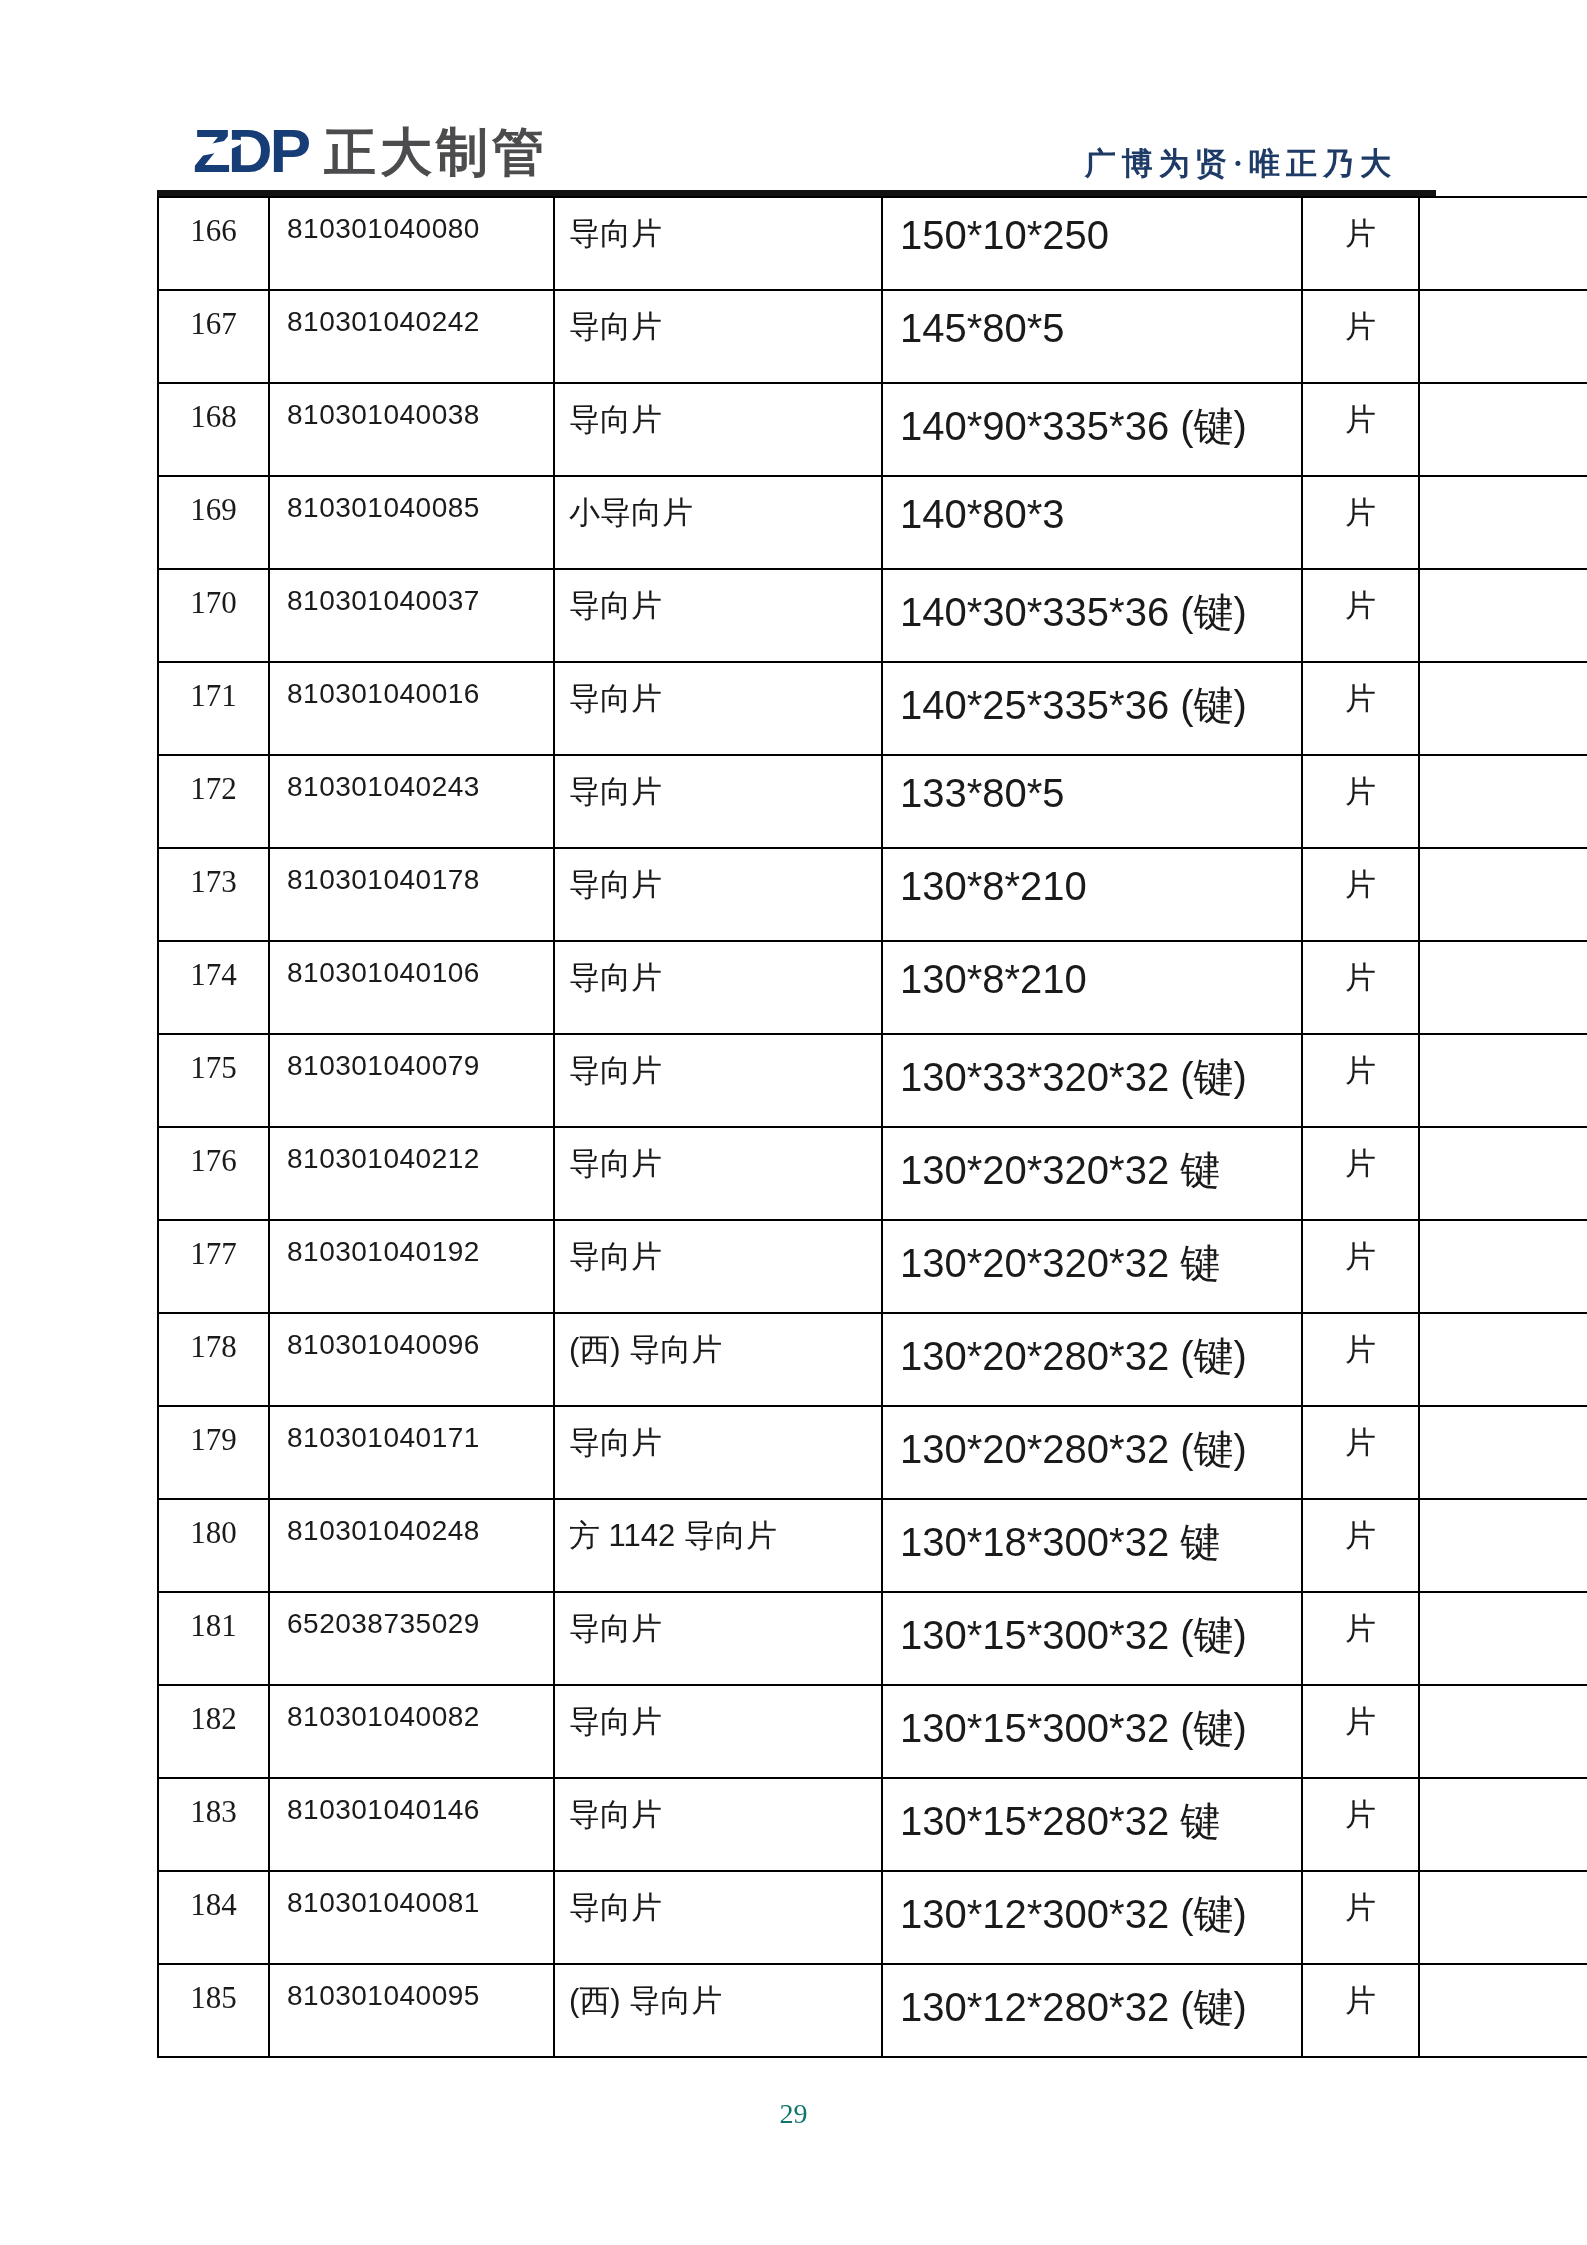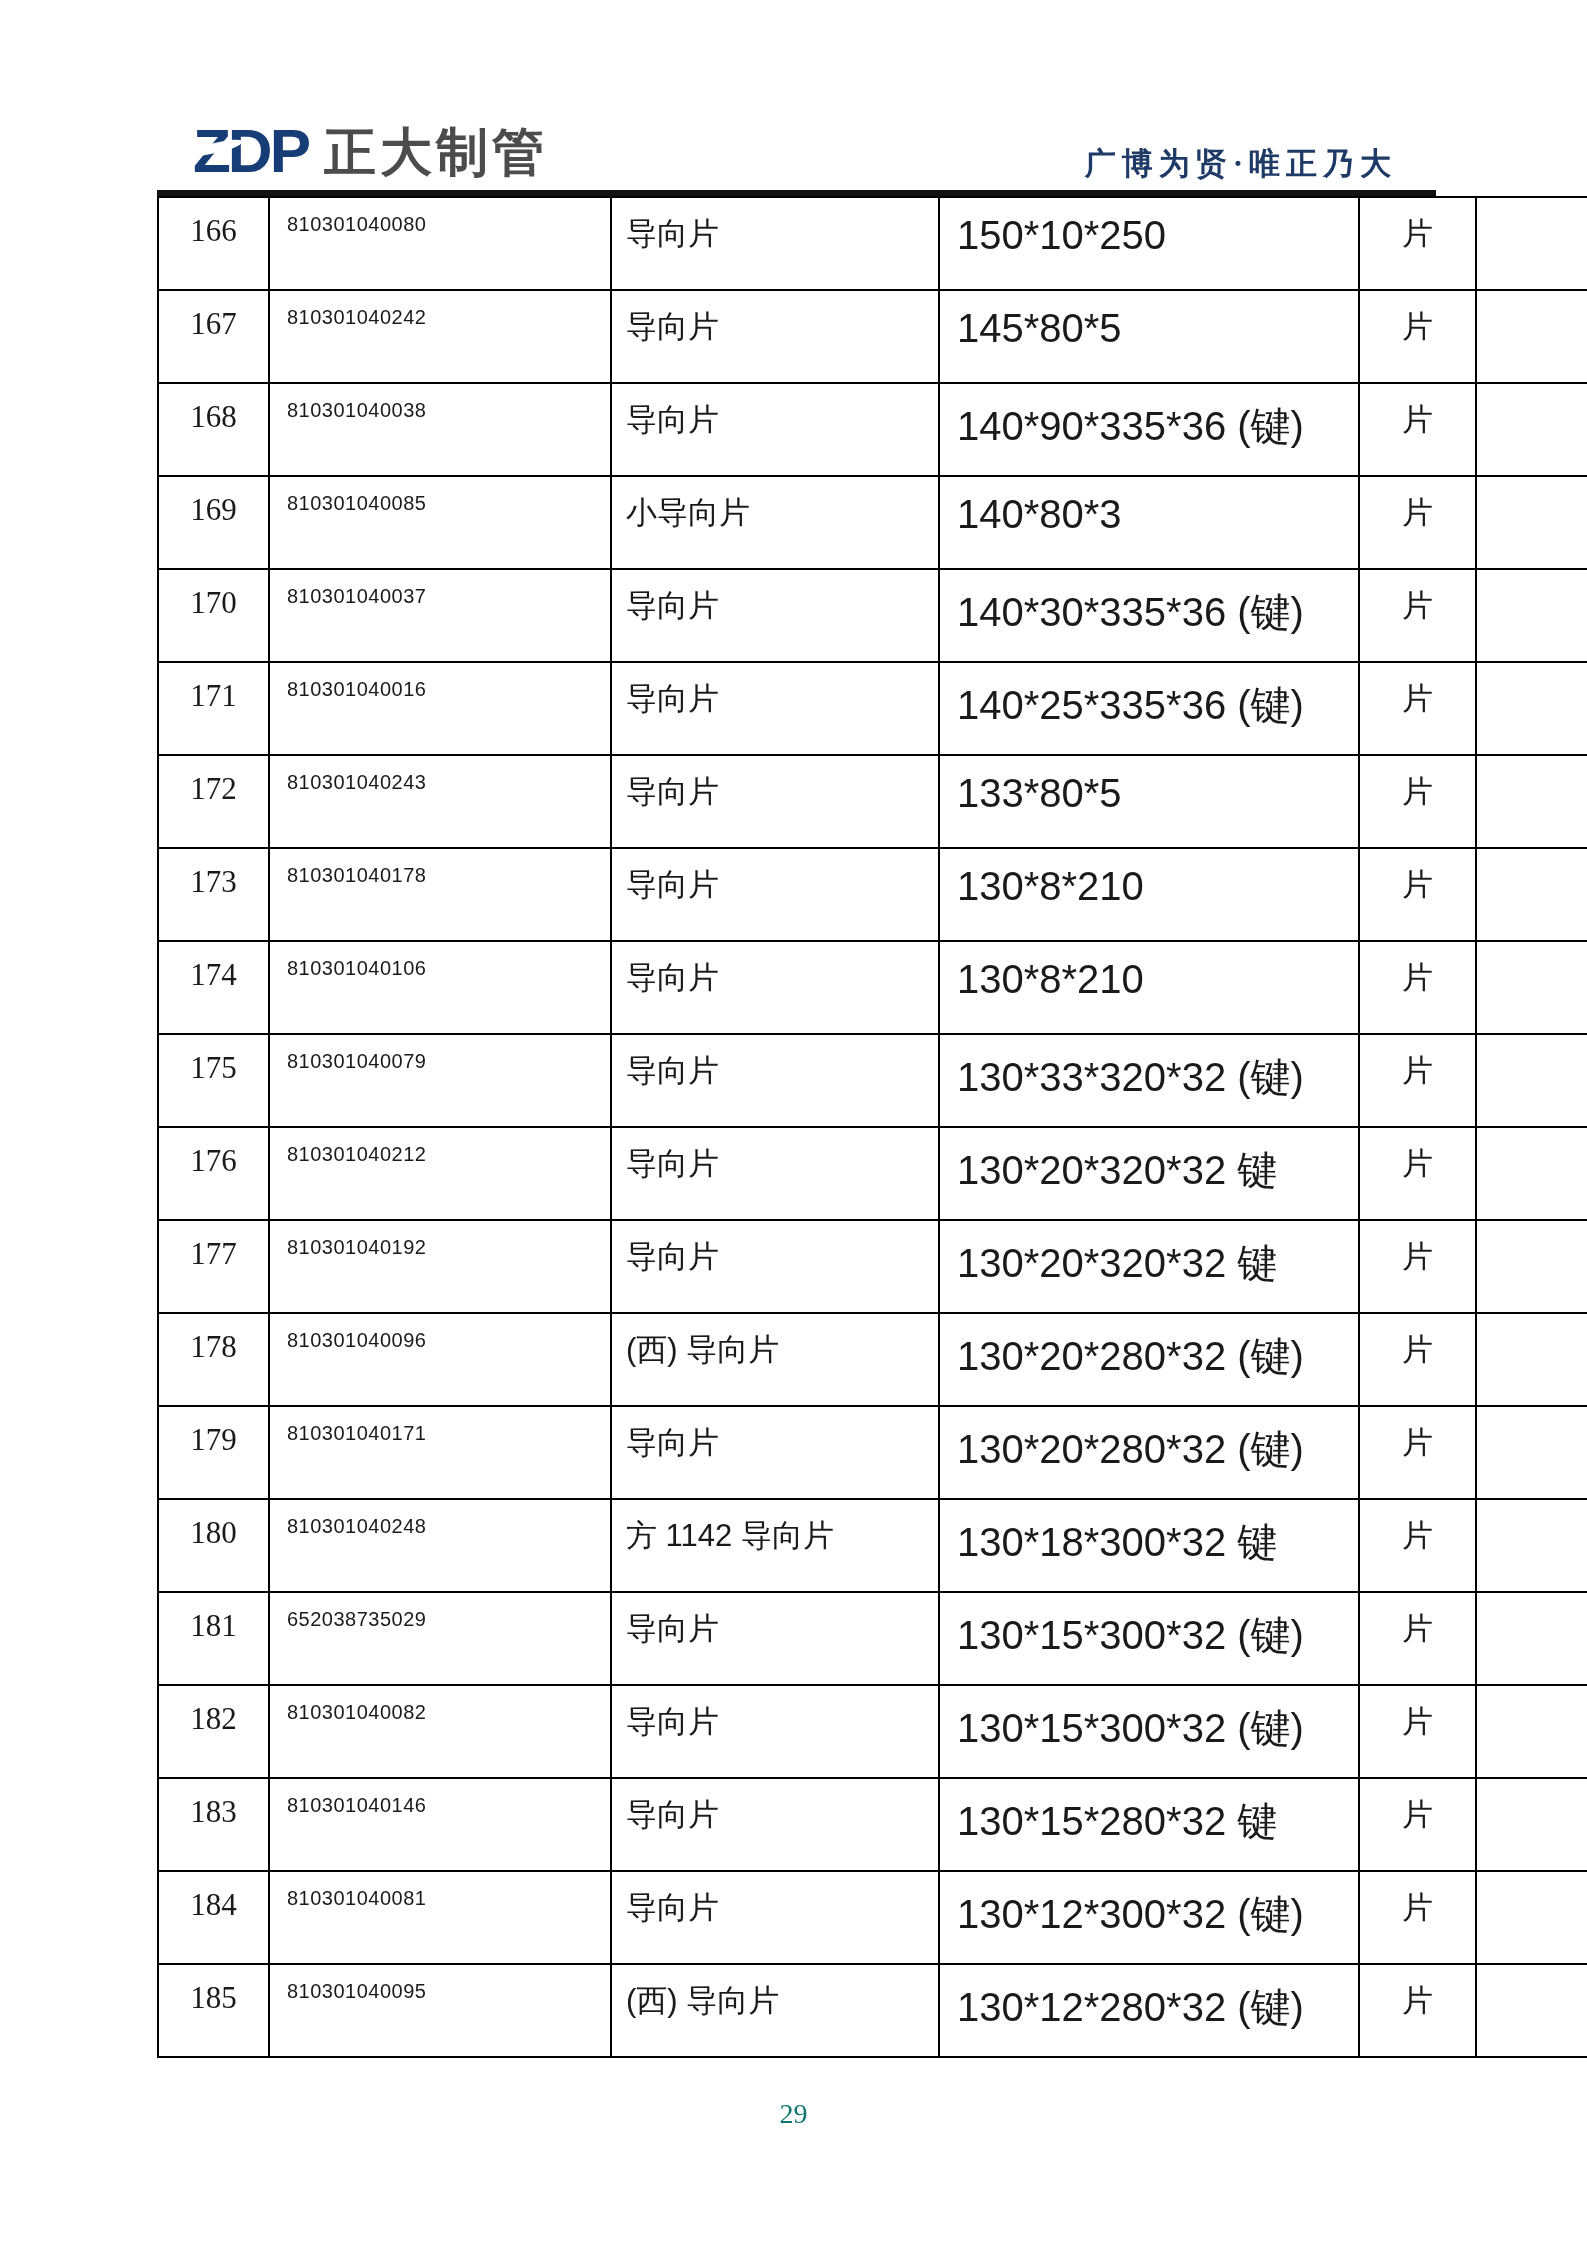--- a/index.html
+++ b/index.html
@@ -49,21 +49,21 @@
     width:1403px;
     border-collapse:collapse; table-layout:fixed;
   }
   .parts-table td {
     border:2px solid #000000;
     height:93px; vertical-align:top;
     padding-top:15px;
     overflow:hidden; white-space:nowrap;
   }
   .c-num  { width:111px; font-family:"Liberation Serif", serif; font-size:31px; text-align:center; }
-  .c-code { width:342px; font-size:20px; padding-left:17px; letter-spacing:0.5px; }
+  .c-code { width:285px; font-size:28px; padding-left:17px; letter-spacing:0.5px; }
   .c-name { width:328px; font-size:31px; padding-left:14px; }
   .c-spec { width:420px; font-size:40px; padding-left:17px; }
   .c-unit { width:117px; font-size:31px; text-align:center; }
   .c-note { width:190px; }
 
   
   .page-number {
     position:absolute; left:0; top:2098px; width:100%;
     text-align:center;
     font-family:"Liberation Serif", serif;

